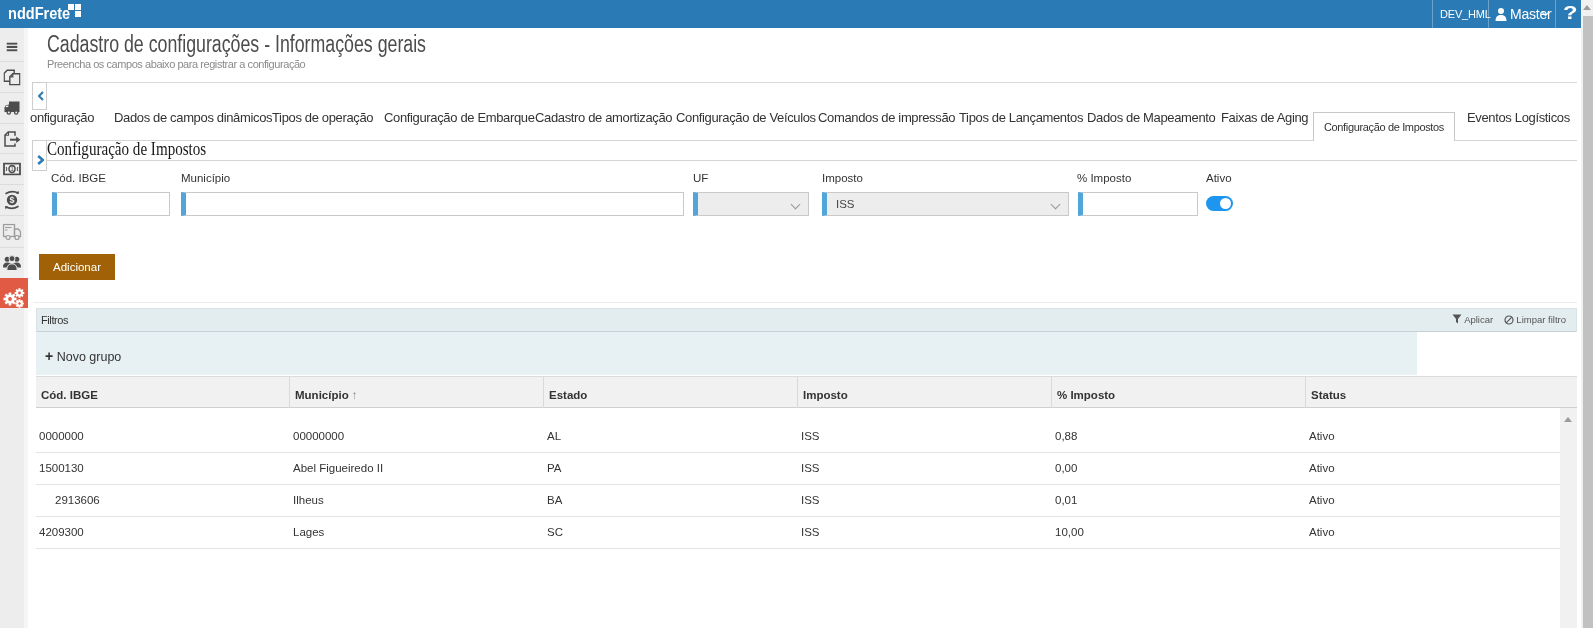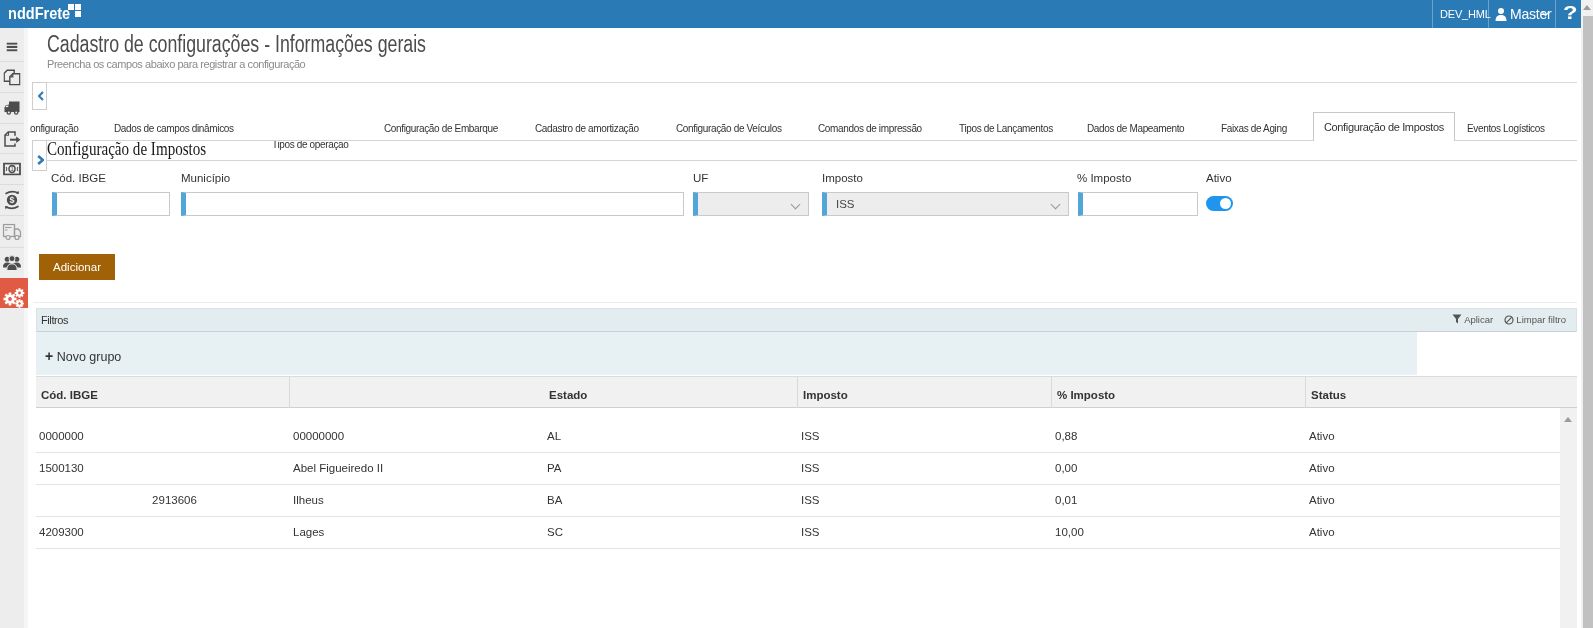--- a/index.html
+++ b/index.html
@@ -27,21 +27,21 @@
 .sbitem { position:absolute; left:0; width:24px; border-bottom:1px solid #dcdcdc; }
 .sbitem svg { position:absolute; left:50%; top:50%; transform:translate(-50%,-50%); }
 #sbactive { position:absolute; left:0; top:278px; width:28px; height:30px; background:#e15a43; overflow:hidden; }
 
 
 #title { position:absolute; left:47px; top:31px; font-size:23px; color:#4c4c4c; white-space:nowrap; transform:scaleX(0.772); transform-origin:left top; }
 #subtitle { position:absolute; left:47px; top:58px; font-size:11px; letter-spacing:-0.44px; color:#8b8b8b; }
 .hline { position:absolute; height:1px; background:#d9d9d9; }
 
 
-.tab { position:absolute; top:115px; height:28px; line-height:28px; font-size:10px; letter-spacing:-0.35px; color:#333; white-space:nowrap; }
+.tab { position:absolute; top:104px; height:28px; line-height:28px; font-size:13px; letter-spacing:-0.35px; color:#333; white-space:nowrap; }
 #activetab { position:absolute; left:1313px; top:112px; width:142px; height:29px; background:#fff; border:1px solid #c8c8c8; border-bottom:none; text-align:center; line-height:28px; font-size:11px; letter-spacing:-0.35px; color:#333; }
 .chevbox { position:absolute; left:32px; width:15px; background:#fff; border:1px solid #cfcfcf; color:#2d78b3; text-align:center; font-weight:bold; }
 
 
 #secheading { position:absolute; left:47px; top:139px; font-family:"Liberation Serif", serif; font-size:18px; color:#191919; white-space:nowrap; transform:scaleX(0.838); transform-origin:left top; }
 .flabel { position:absolute; top:172px; font-size:11.5px; color:#333; }
 .finput { position:absolute; top:192px; height:24px; background:#fff; border:1px solid #c9c9c9; border-left:5px solid #51a5d8; }
 .fselect { position:absolute; top:192px; height:24px; background:#ededed; border:1px solid #c9c9c9; border-left:5px solid #51a5d8; font-size:11.5px; color:#444; line-height:22px; }
 .selchev { position:absolute; right:8px; top:8px; width:8px; height:8px; }
 .selchev:before { content:""; position:absolute; left:0; top:0; width:6px; height:6px; border-right:1.5px solid #999; border-bottom:1.5px solid #999; transform:rotate(45deg); }
@@ -201,21 +201,21 @@
 <div class="hline" style="left:33px; top:82px; width:1544px;"></div>
 
 <div class="chevbox" style="top:82px; height:28px;">
     <svg style="position:absolute; left:4.5px; top:8px;" width="6" height="10" viewBox="0 0 6 10">
       <path d="M5 1 L1 5 L5 9" fill="none" stroke="#2e7cb8" stroke-width="2.2"></path>
     </svg>
   </div>
 
 <div class="tab" style="left:30px;">onfiguração</div>
 <div class="tab" style="left:114px;">Dados de campos dinâmicos</div>
-<div class="tab" style="left:272px;margin-top:16px;">Tipos de operação</div>
+<div class="tab" style="left:272px;">Tipos de operação</div>
 <div class="tab" style="left:384px;">Configuração de Embarque</div>
 <div class="tab" style="left:535px;">Cadastro de amortização</div>
 <div class="tab" style="left:676px;">Configuração de Veículos</div>
 <div class="tab" style="left:818px;">Comandos de impressão</div>
 <div class="tab" style="left:959px;">Tipos de Lançamentos</div>
 <div class="tab" style="left:1087px;">Dados de Mapeamento</div>
 <div class="tab" style="left:1221px;">Faixas de Aging</div>
 <div class="tab" style="left:1467px;">Eventos Logísticos</div>
 <div class="hline" style="left:33px; top:140px; width:1544px; background:#d4d4d4;"></div>
 <div id="activetab">Configuração de Impostos</div>
@@ -261,20 +261,21 @@
       </svg>
     Limpar filtro
   </div>
 </div>
 <div id="novogrupo">
     <div class="txt"><b style="font-size:14px;">+</b> Novo grupo</div>
   </div>
 
 <div id="thead">
   <div class="hcell" style="left:0; width:254px;">Cód. IBGE</div>
+  <div class="hcell" style="left:254px; width:254px;">Município <span style="color:#888; font-weight:normal;">↑</span></div>
   <div class="hcell" style="left:508px; width:254px;">Estado</div>
   <div class="hcell" style="left:762px; width:254px;">Imposto</div>
   <div class="hcell" style="left:1016px; width:254px;">% Imposto</div>
   <div class="hcell" style="left:1270px; width:254px; border-right:none;">Status</div>
 </div>
 <div class="row" style="top:408px;">
   <div class="cell" style="left:0; width:254px;">0000000</div>
   <div class="cell" style="left:254px; width:254px;">00000000</div>
   <div class="cell" style="left:508px; width:254px;">AL</div>
   <div class="cell" style="left:762px; width:254px;">ISS</div>
@@ -283,21 +284,21 @@
 </div>
 <div class="row" style="top:440px;">
   <div class="cell" style="left:0; width:254px;">1500130</div>
   <div class="cell" style="left:254px; width:254px;">Abel Figueiredo II</div>
   <div class="cell" style="left:508px; width:254px;">PA</div>
   <div class="cell" style="left:762px; width:254px;">ISS</div>
   <div class="cell" style="left:1016px; width:254px;">0,00</div>
   <div class="cell" style="left:1270px; width:254px;">Ativo</div>
 </div>
 <div class="row" style="top:472px;">
-  <div class="cell" style="left:10px; width:254px;text-align:center;">2913606</div>
+  <div class="cell" style="left:16px; width:254px;">2913606</div>
   <div class="cell" style="left:254px; width:254px;">Ilheus</div>
   <div class="cell" style="left:508px; width:254px;">BA</div>
   <div class="cell" style="left:762px; width:254px;">ISS</div>
   <div class="cell" style="left:1016px; width:254px;">0,01</div>
   <div class="cell" style="left:1270px; width:254px;">Ativo</div>
 </div>
 <div class="row" style="top:504px;">
   <div class="cell" style="left:0; width:254px;">4209300</div>
   <div class="cell" style="left:254px; width:254px;">Lages</div>
   <div class="cell" style="left:508px; width:254px;">SC</div>

